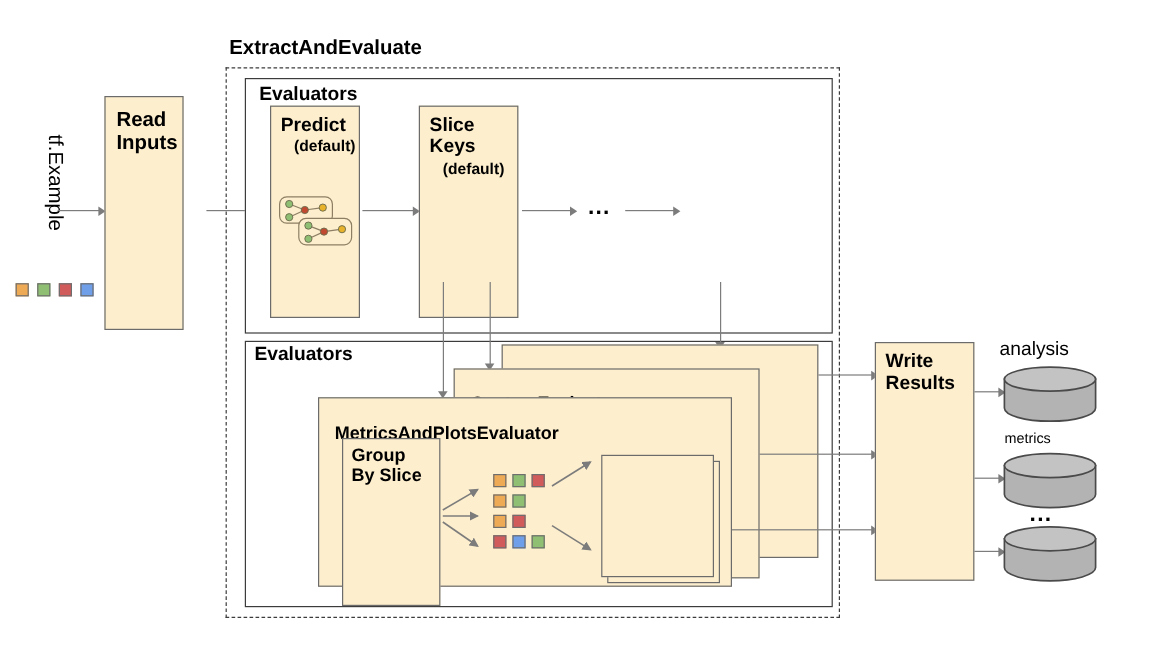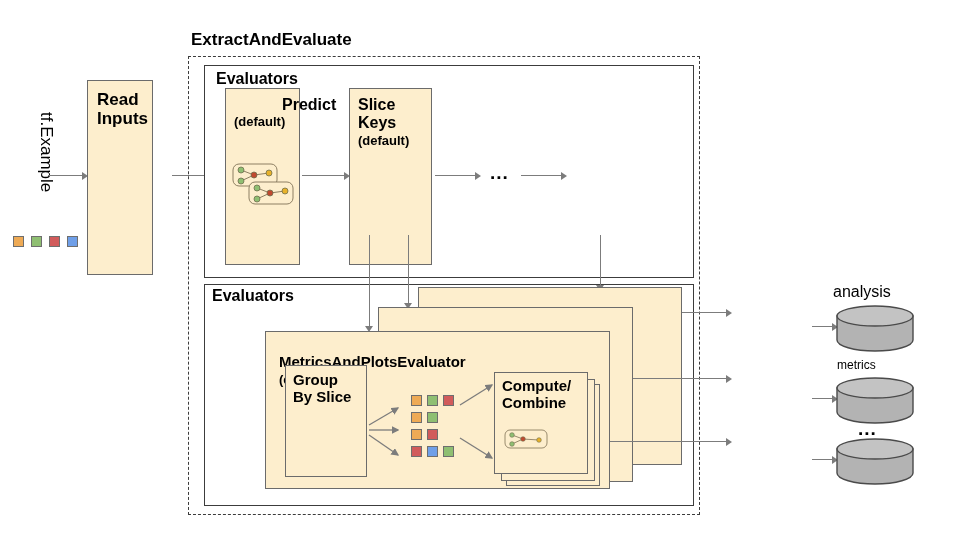--- a/index.html
+++ b/index.html
@@ -8,21 +8,21 @@
   #stage{position:relative;width:960px;height:540px;}
 
   .box{position:absolute;box-sizing:border-box;background:#fdeecd;
        border:1.4px solid #6b6b6b;}
   .plain{position:absolute;box-sizing:border-box;background:#ffffff;
        border:1.4px solid #3c3c3c;}
   .dashed{position:absolute;box-sizing:border-box;background:transparent;
        border:1.6px dashed #3c3c3c;}
 
   .ttl{position:absolute;font-weight:bold;line-height:1.12;white-space:pre-line;}
-  .sub{font-weight:bold;font-size:13px;}
+  .sub{font-weight:bold;font-size:13px;margin-left:11px;}
   .lbl-plain{position:absolute;font-weight:normal;}
 
   .vline{position:absolute;background:#7c7c7c;width:1.4px;}
   .hline{position:absolute;background:#7c7c7c;height:1.4px;}
   .arrow-r{position:absolute;width:0;height:0;border-top:4px solid transparent;
            border-bottom:4px solid transparent;border-left:6px solid #7c7c7c;}
   .arrow-d{position:absolute;width:0;height:0;border-left:4px solid transparent;
            border-right:4px solid transparent;border-top:6px solid #7c7c7c;}
 
   .sq{position:absolute;width:11px;height:11px;box-sizing:border-box;
@@ -60,21 +60,21 @@
   <div class="hline" style="left:172px;top:175px;width:36px;"></div>
   <div class="arrow-r" style="left:206px;top:171.5px;"></div>
 
   <div class="ttl" style="left:191px;top:30px;font-size:17px;">ExtractAndEvaluate</div>
   <div class="dashed" style="left:188px;top:56px;width:512px;height:459px;"></div>
 
   <div class="plain" style="left:204px;top:65px;width:490px;height:213px;"></div>
   <div class="ttl" style="left:216px;top:70px;font-size:16px;">Evaluators</div>
 
   <div class="box" style="left:225px;top:88px;width:75px;height:177px;">
-    <div class="ttl" style="left:8px;top:7px;font-size:16px;margin-left:48px;">Predict</div>
+    <div class="ttl" style="left:8px;top:7px;font-size:16px;">Predict</div>
     <div class="ttl sub" style="left:8px;top:26px;">(default)</div>
 
     <span style="position:absolute;left:4px;top:72px;">
       <svg width="70" height="52" viewBox="0 0 70 52">
         <rect x="3" y="3" width="44" height="22" rx="6" fill="#fdeecd" stroke="#8d7f63" stroke-width="1"></rect>
         <rect x="19" y="21" width="44" height="22" rx="6" fill="#fdeecd" stroke="#8d7f63" stroke-width="1"></rect>
         <g stroke="#8d7f63" stroke-width="1">
           <line x1="11" y1="9" x2="24" y2="14"></line>
             <line x1="11" y1="20" x2="24" y2="14"></line>
           <line x1="24" y1="14" x2="39" y2="12"></line>
@@ -139,21 +139,21 @@
       <span class="sub">(optional)</span>
     </div>
   </div>
 
   <div class="box" style="left:265px;top:331px;width:345px;height:158px;">
     <div class="ttl" style="left:13px;top:5px;font-size:15px;">
       <span>MetricsAndPlotsEvaluator</span>
       <span class="sub">(default)</span>
     </div>
 
-    <div class="box" style="left:19px;top:33px;width:82px;height:112px;background:#fdeecd;">
+    <div class="box" style="left:19px;top:33px;width:82px;height:140px;background:#fdeecd;">
       <div class="ttl" style="left:7px;top:6px;font-size:15px;">Group
 By Slice</div>
     </div>
 
     <span style="position:absolute;left:101px;top:55px;">
       <svg width="40" height="78" viewBox="0 0 40 78">
         <defs>
           <marker id="ah1" markerWidth="6" markerHeight="6" refX="5" refY="3" orient="auto">
             <path d="M0,0 L6,3 L0,6 z" fill="#7c7c7c"></path>
           </marker>
@@ -191,51 +191,35 @@
         </defs>
         <g stroke="#7c7c7c" stroke-width="1.3" fill="none" marker-end="url(#ah2)">
           <line x1="2" y1="25" x2="34" y2="5"></line>
           <line x1="2" y1="58" x2="34" y2="78"></line>
         </g>
       </svg>
     </span>
 
     <div class="box" style="left:240px;top:52px;width:94px;height:102px;"></div>
     <div class="box" style="left:235px;top:47px;width:94px;height:102px;"></div>
-    <div class="box" style="left:228px;top:40px;width:94px;height:102px;">
-      <div class="ttl" style="left:7px;top:5px;font-size:15px;">Compute/
-Combine</div>
-      <span style="position:absolute;left:8px;top:54px;">
-        <svg width="50" height="24" viewBox="0 0 50 24">
-          <rect x="2" y="3" width="42" height="18" rx="5" fill="#fdeecd" stroke="#8d7f63" stroke-width="0.9"></rect>
-          <g stroke="#8d7f63" stroke-width="0.9">
-            <line x1="9" y1="8" x2="20" y2="12"></line>
-              <line x1="9" y1="17" x2="20" y2="12"></line>
-            <line x1="20" y1="12" x2="36" y2="13"></line>
-          </g>
-          <g stroke="#6e6e4e" stroke-width="0.6">
-            <circle cx="9" cy="8" r="2.3" fill="#8fbf72"></circle>
-            <circle cx="9" cy="17" r="2.3" fill="#8fbf72"></circle>
-            <circle cx="20" cy="12" r="2.3" fill="#c0492f"></circle>
-            <circle cx="36" cy="13" r="2.3" fill="#e8b22a"></circle>
-          </g>
-        </svg>
-      </span>
-    </div>
   </div>
 
   <div class="hline" style="left:682px;top:312px;width:48px;"></div>
   <div class="arrow-r" style="left:726px;top:308.5px;"></div>
 
   <div class="hline" style="left:633px;top:378px;width:97px;"></div>
   <div class="arrow-r" style="left:726px;top:374.5px;"></div>
 
   <div class="hline" style="left:610px;top:441px;width:120px;"></div>
   <div class="arrow-r" style="left:726px;top:437.5px;"></div>
 
+  <div class="box" style="left:729px;top:285px;width:83px;height:199px;">
+    <div class="ttl" style="left:8px;top:7px;font-size:16px;">Write
+Results</div>
+  </div>
 
   <div class="lbl-plain" style="left:833px;top:283px;font-size:16px;">analysis</div>
   <div class="hline" style="left:812px;top:326px;width:24px;"></div>
   <div class="arrow-r" style="left:832px;top:322.5px;"></div>
   <span class="cyl" style="left:835px;top:305px;">
     <svg width="80" height="46" viewBox="0 0 80 46">
       <path d="M2,11 L2,35 A38,11 0 0 0 78,35 L78,11 Z" fill="#b3b3b3" stroke="#4a4a4a" stroke-width="1.4"></path>
       <ellipse cx="40" cy="11" rx="38" ry="10" fill="#c3c3c3" stroke="#4a4a4a" stroke-width="1.4"></ellipse>
     </svg>
   </span>

